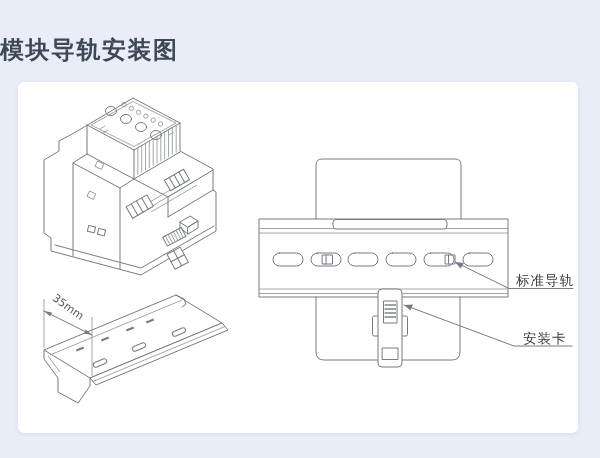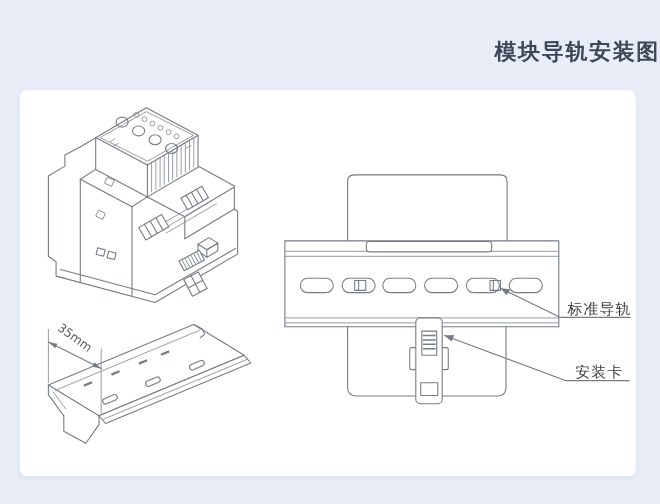--- a/index.html
+++ b/index.html
@@ -5,22 +5,22 @@
   html,body{margin:0;padding:0;}
   body{
     width:600px;height:458px;
     background:#e8edf8;
     font-family:"Liberation Sans","DejaVu Sans",sans-serif;
     position:relative;overflow:hidden;
   }
   .stage{position:absolute;inset:0;width:600px;height:458px;}
   .title{
     position:absolute;top:34px;left:0;right:0;
-    text-align:right;
-    font-size:20px;font-weight:600;letter-spacing:1.5px;
+    text-align:left;
+    font-size:24px;font-weight:600;letter-spacing:1.5px;
     color:#3e4757;
   }
   .panel{
     position:absolute;left:18px;top:82px;width:560px;height:351px;
     background:#ffffff;border-radius:6px;
     box-shadow:0 1px 4px rgba(60,80,140,0.10);
   }
   .panel svg{position:absolute;inset:0;display:block;}
   
   .s{stroke:#767b84;stroke-width:1;fill:none;stroke-linejoin:round;stroke-linecap:round;}

